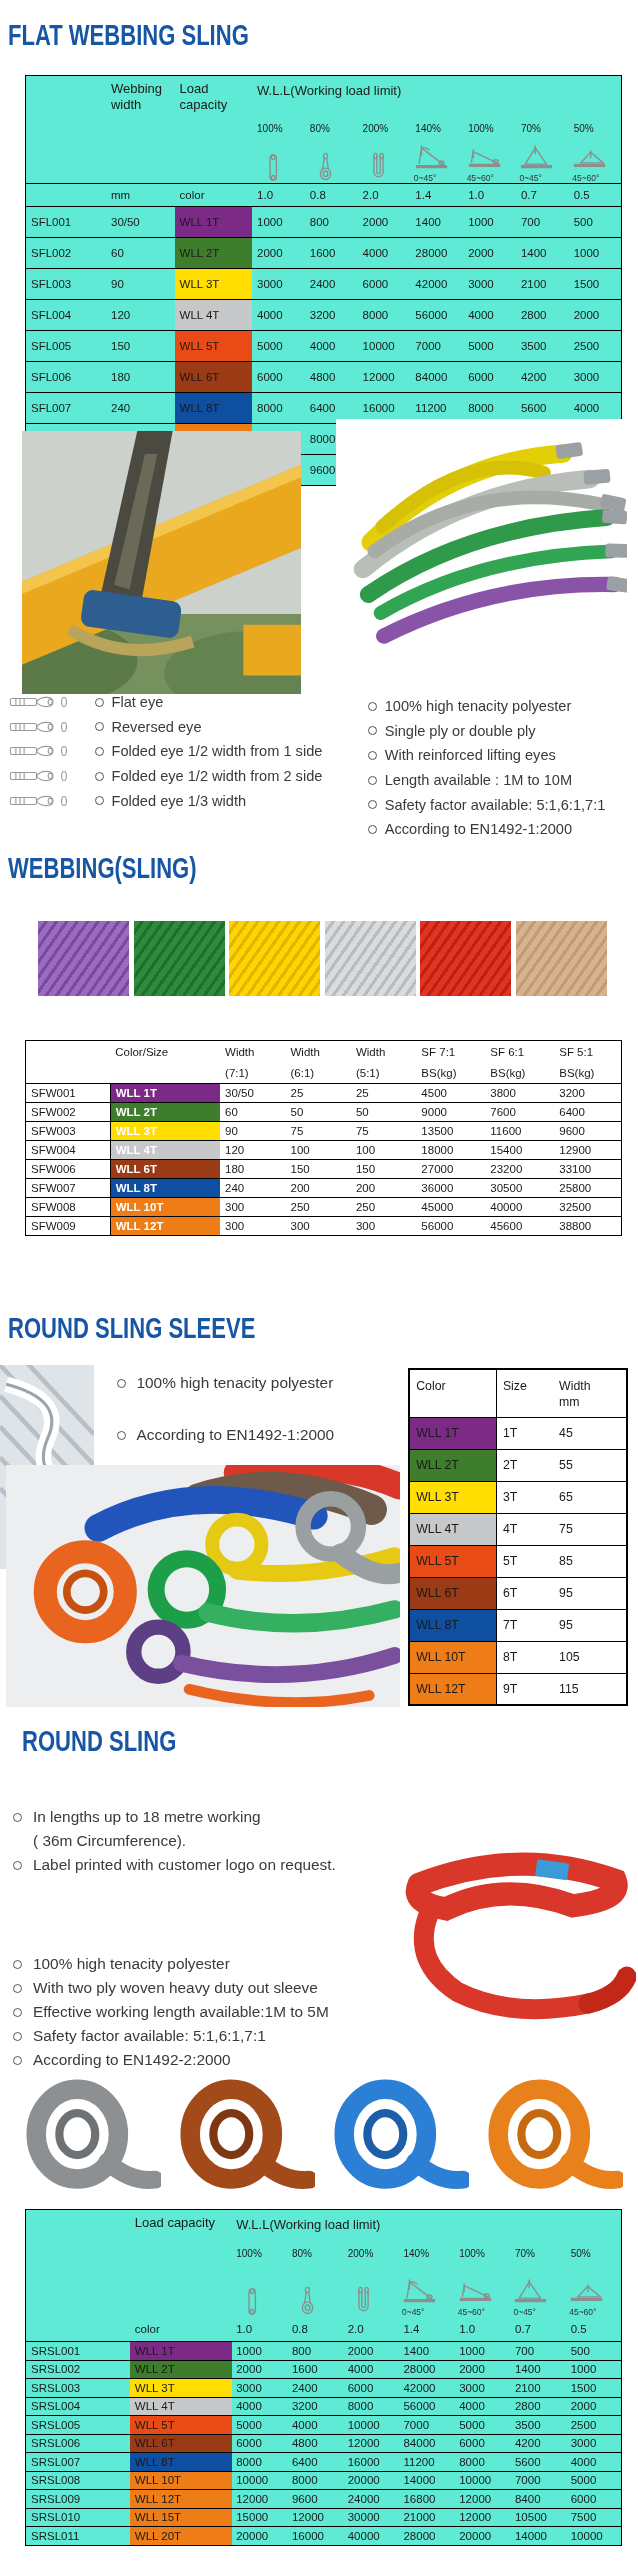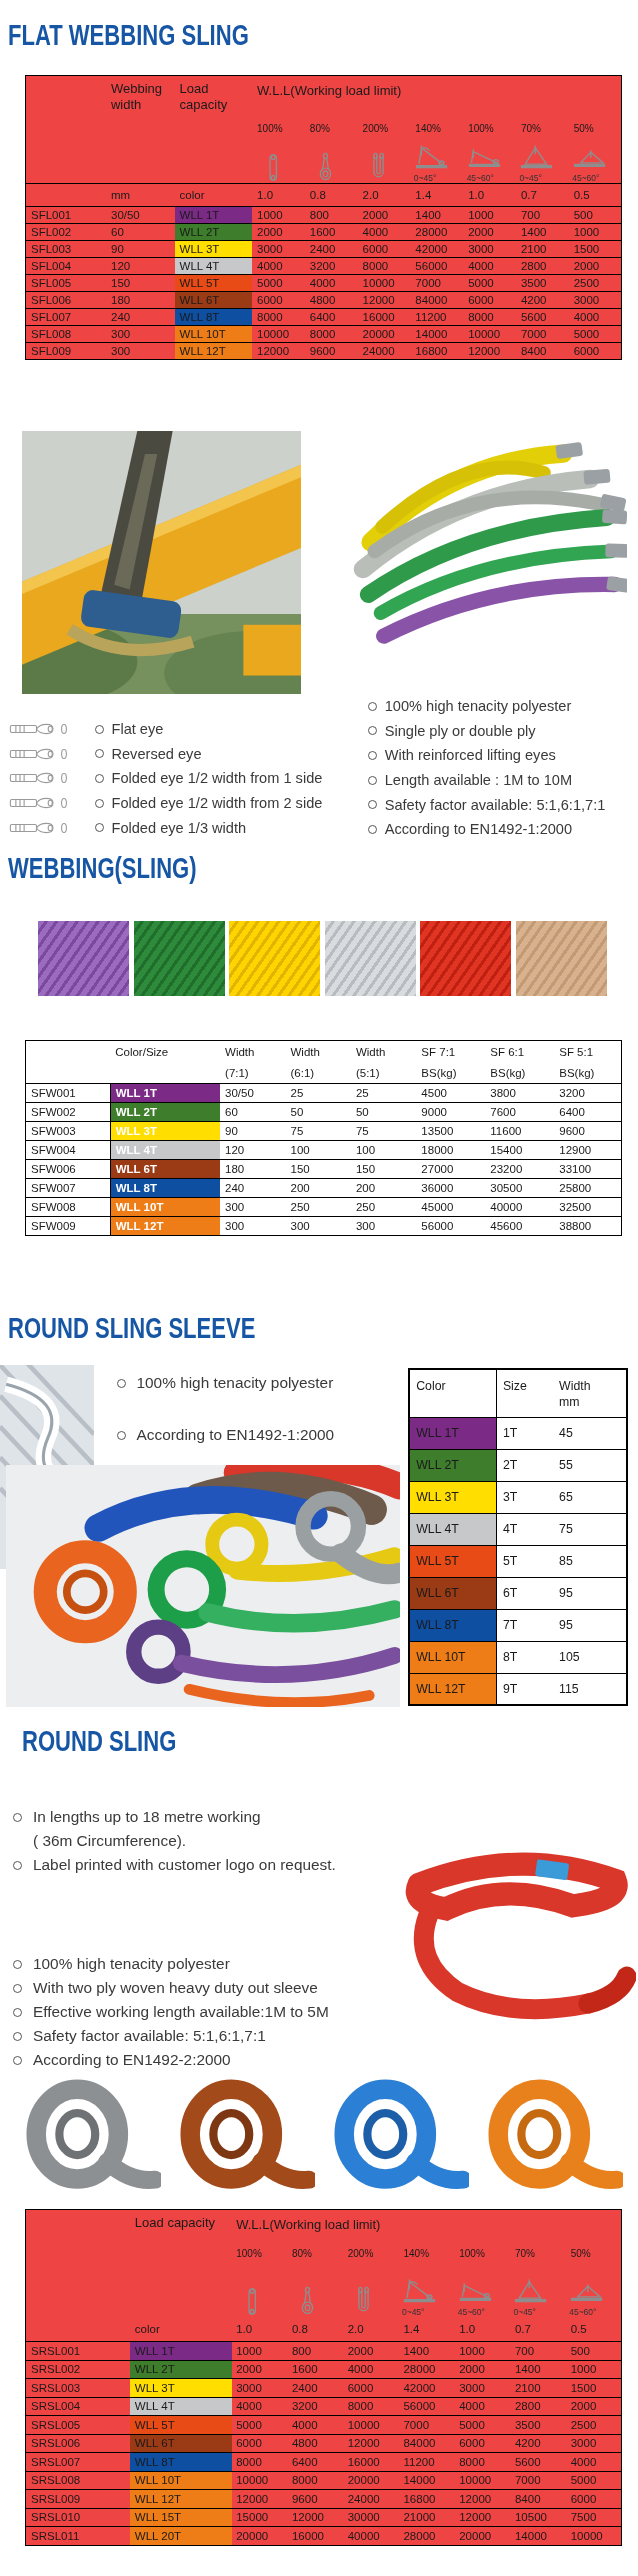--- a/index.html
+++ b/index.html
@@ -2,35 +2,35 @@
 <html style="font-size:12.3px"><head>
 <meta charset="utf-8">
 <style>
   html,body{margin:0;padding:0;background:#ffffff;}
   body{font-family:"Liberation Sans",sans-serif;color:#1a1a1a;}
   .page{position:relative;width:638px;height:2576px;background:#fff;overflow:hidden;}
   .abs{position:absolute;}
   .sec-title{position:absolute;margin:0;font-weight:bold;color:#1656a4;font-size:29px;
              transform:scaleX(0.76);transform-origin:left center;white-space:nowrap;}
   
-  table.wll{border-collapse:collapse;table-layout:fixed;width:100%;border:1.5px solid #000;background:#ef4444;}
+  table.wll{border-collapse:collapse;table-layout:fixed;width:100%;border:1.5px solid #000;background:#5eead4;}
   table.wll th,table.wll td{padding:0 0 0 4.6px;text-align:left;vertical-align:middle;
       font-size:11.5px;color:#1a1a1a;white-space:nowrap;overflow:hidden;font-weight:normal;}
   table.wll .top-h{white-space:normal;line-height:15.4px;font-size:13px;vertical-align:top;padding-top:5.4px;}
   table.wll .wll-span{vertical-align:top;padding-top:7px;font-size:13px;}
   table.wll .pct{font-size:10px;vertical-align:bottom;padding-bottom:1.5px;}
   table.wll .ic-cell{vertical-align:bottom;padding-left:3.1px;}
   .icwrap{display:flex;flex-direction:column;align-items:flex-start;}
   .hitch-ic svg{display:block;height:31px;width:35px;}
   .angle{font-size:8.5px;color:#333;line-height:9.2px;}
   table.wll tbody td{border-top:1.5px solid #000;}
   table.flat thead .tr1{height:37px;} table.flat thead .tr2{height:23px;}
   table.flat thead .tr3{height:48px;} table.flat thead .tr4{height:23px;}
   table.flat .tr4 th{border-top:1.5px solid #000;}
-  table.flat tbody tr{height:17px;}
+  table.flat tbody tr{height:31px;}
   table.round thead .tr1{height:26px;} table.round thead .tr2{height:24.6px;}
   table.round thead .tr3{height:57px;} table.round thead .tr4{height:24.6px;}
   table.round tbody tr{height:18.5px;}
   .wll-badge{color:#fff;font-weight:bold;}
   
   table.webbing{border-collapse:collapse;table-layout:fixed;width:100%;border:1.5px solid #000;background:#fff;}
   table.webbing th,table.webbing td{padding:0 0 0 4.6px;text-align:left;font-size:11.5px;
       color:#1a1a1a;white-space:nowrap;overflow:hidden;font-weight:normal;vertical-align:middle;}
   table.webbing thead tr{height:21.5px;margin-top:44px;}
   table.webbing thead th{vertical-align:middle;}
@@ -370,21 +370,21 @@
         <rect x="286" y="32" width="34" height="18" rx="4" transform="rotate(-8 303 41)"></rect>
         <rect x="322" y="66" width="34" height="18" rx="4" transform="rotate(-5 339 75)"></rect>
         <rect x="344" y="100" width="32" height="18" rx="4" transform="rotate(12 360 109)"></rect>
         <rect x="346" y="118" width="32" height="18" rx="4" transform="rotate(4 362 127)"></rect>
         <rect x="350" y="162" width="30" height="18" rx="4" transform="rotate(2 365 171)"></rect>
         <rect x="352" y="206" width="30" height="18" rx="4" transform="rotate(8 367 215)"></rect>
       </g>
     </svg>
   </div>
 
-  <ul class="abs feat" id="feat-left" style="left:9.2px;top:717px;width:354px;">
+  <ul class="abs feat" id="feat-left" style="left:9.2px;top:690px;width:354px;">
       <li>
         <span class="eye-ic">
           <svg viewBox="0 0 112 26">
             <g fill="none" stroke="#9a9a9a" stroke-width="1.6">
               <rect x="2" y="8" width="38" height="10" rx="2"></rect>
               <path d="M10 8 v10 M16 8 v10 M22 8 v10"></path>
               <path d="M40 13 c6 -9 24 -9 24 0 c0 9 -18 9 -24 0"></path>
               <ellipse cx="60" cy="13" rx="3" ry="4"></ellipse>
               <ellipse cx="80" cy="13" rx="3.5" ry="6.5"></ellipse>
             </g>

